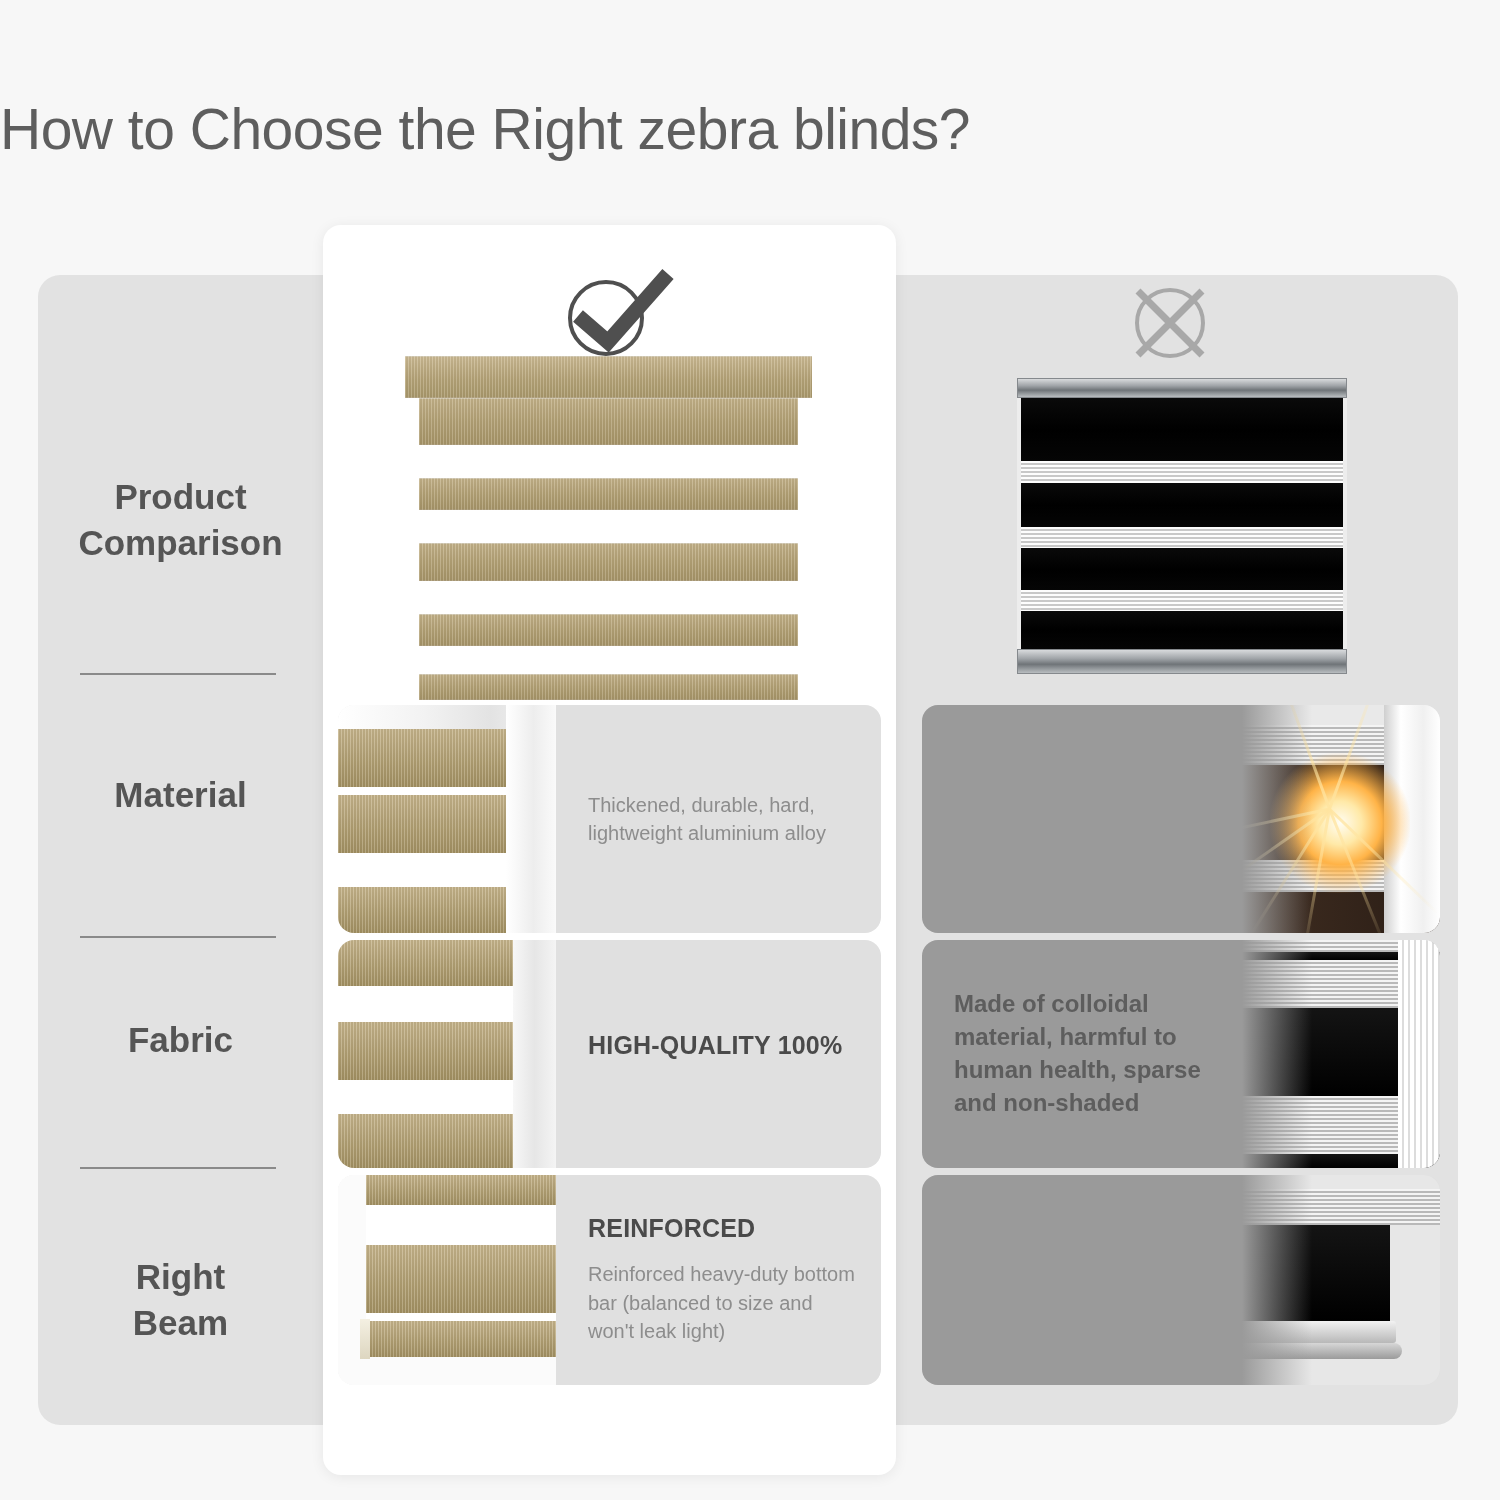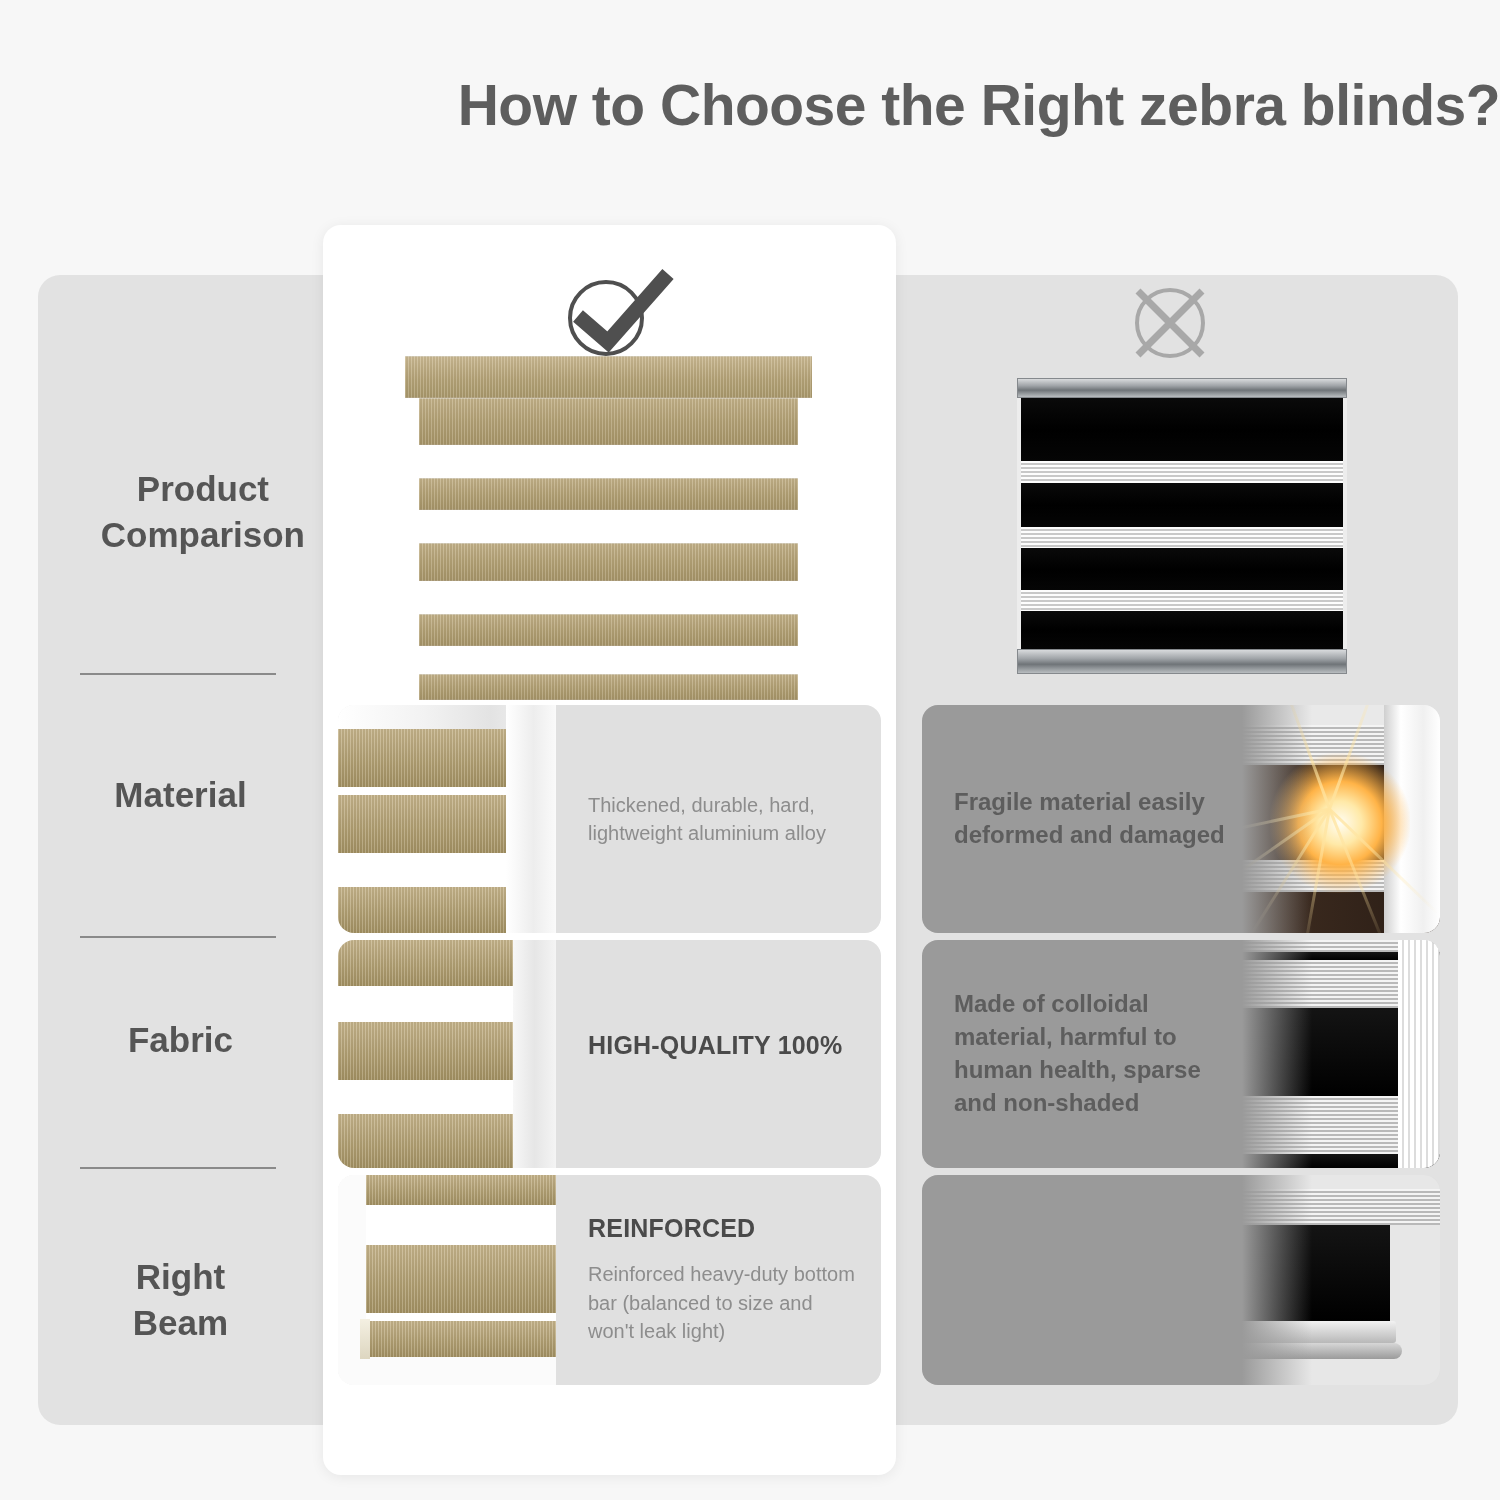--- a/index.html
+++ b/index.html
@@ -9,26 +9,26 @@
     height: 1500px;
     background: #f7f7f7;
     font-family: "Liberation Sans", sans-serif;
     overflow: hidden;
     position: relative;
   }
 
   
   .page-title {
     position: absolute;
-    top: 72px;
+    top: 96px;
     left: 0;
     width: 1500px;
-    text-align: right;
+    text-align: left;
     font-size: 57px;
-    font-weight: bold;
+    font-weight: normal;
     color: #5e5e5e;
     letter-spacing: -0.5px;
   }
 
   
   .back-panel {
     position: absolute;
     left: 38px;
     top: 275px;
     width: 1420px;
@@ -257,21 +257,21 @@
 </style>
 </head>
 <body>
 
 <div class="page-title">How to Choose the Right zebra blinds?</div>
 
 <div class="back-panel"></div>
 
 <div class="sidebar">
 
-  <div class="side-row" style="top:142px;height:190px;justify-content:flex-end;">
+  <div class="side-row" style="top:150px;height:190px;">
     <div class="side-label">
       <div>Product</div>
       <div>Comparison</div>
     </div>
   </div>
   <div class="side-div" style="top:398px;"></div>
 
   <div class="side-row" style="top:460px;height:120px;">
     <div class="side-label">Material</div>
   </div>
@@ -386,21 +386,20 @@
     <div class="sunray" style="transform:rotate(32deg);"></div>
     <div class="sunray" style="transform:rotate(55deg);"></div>
     <div class="sunray" style="transform:rotate(78deg);"></div>
     <div class="sunray" style="transform:rotate(-22deg);"></div>
     <div class="sunray" style="transform:rotate(-46deg);"></div>
     <div class="sunray" style="transform:rotate(160deg);"></div>
     <div class="sunray" style="transform:rotate(200deg);"></div>
   </div>
   <div class="neg-scrim"></div>
   <div class="neg-scrim-fade"></div>
-  <div class="neg-text">Fragile material easily deformed and damaged</div>
 </div>
 
 <div class="neg-card" style="top:940px;height:228px;">
   <div class="neg-img">
     <div style="position:absolute;inset:0;background:#ededed;"></div>
     <div class="grey-sheer" style="top:0px;height:12px;"></div>
     <div class="blk-band" style="top:12px;height:8px;"></div>
     <div class="grey-sheer" style="top:20px;height:48px;"></div>
     <div class="blk-band" style="top:68px;height:88px;"></div>
     <div class="grey-sheer" style="top:156px;height:58px;"></div>

